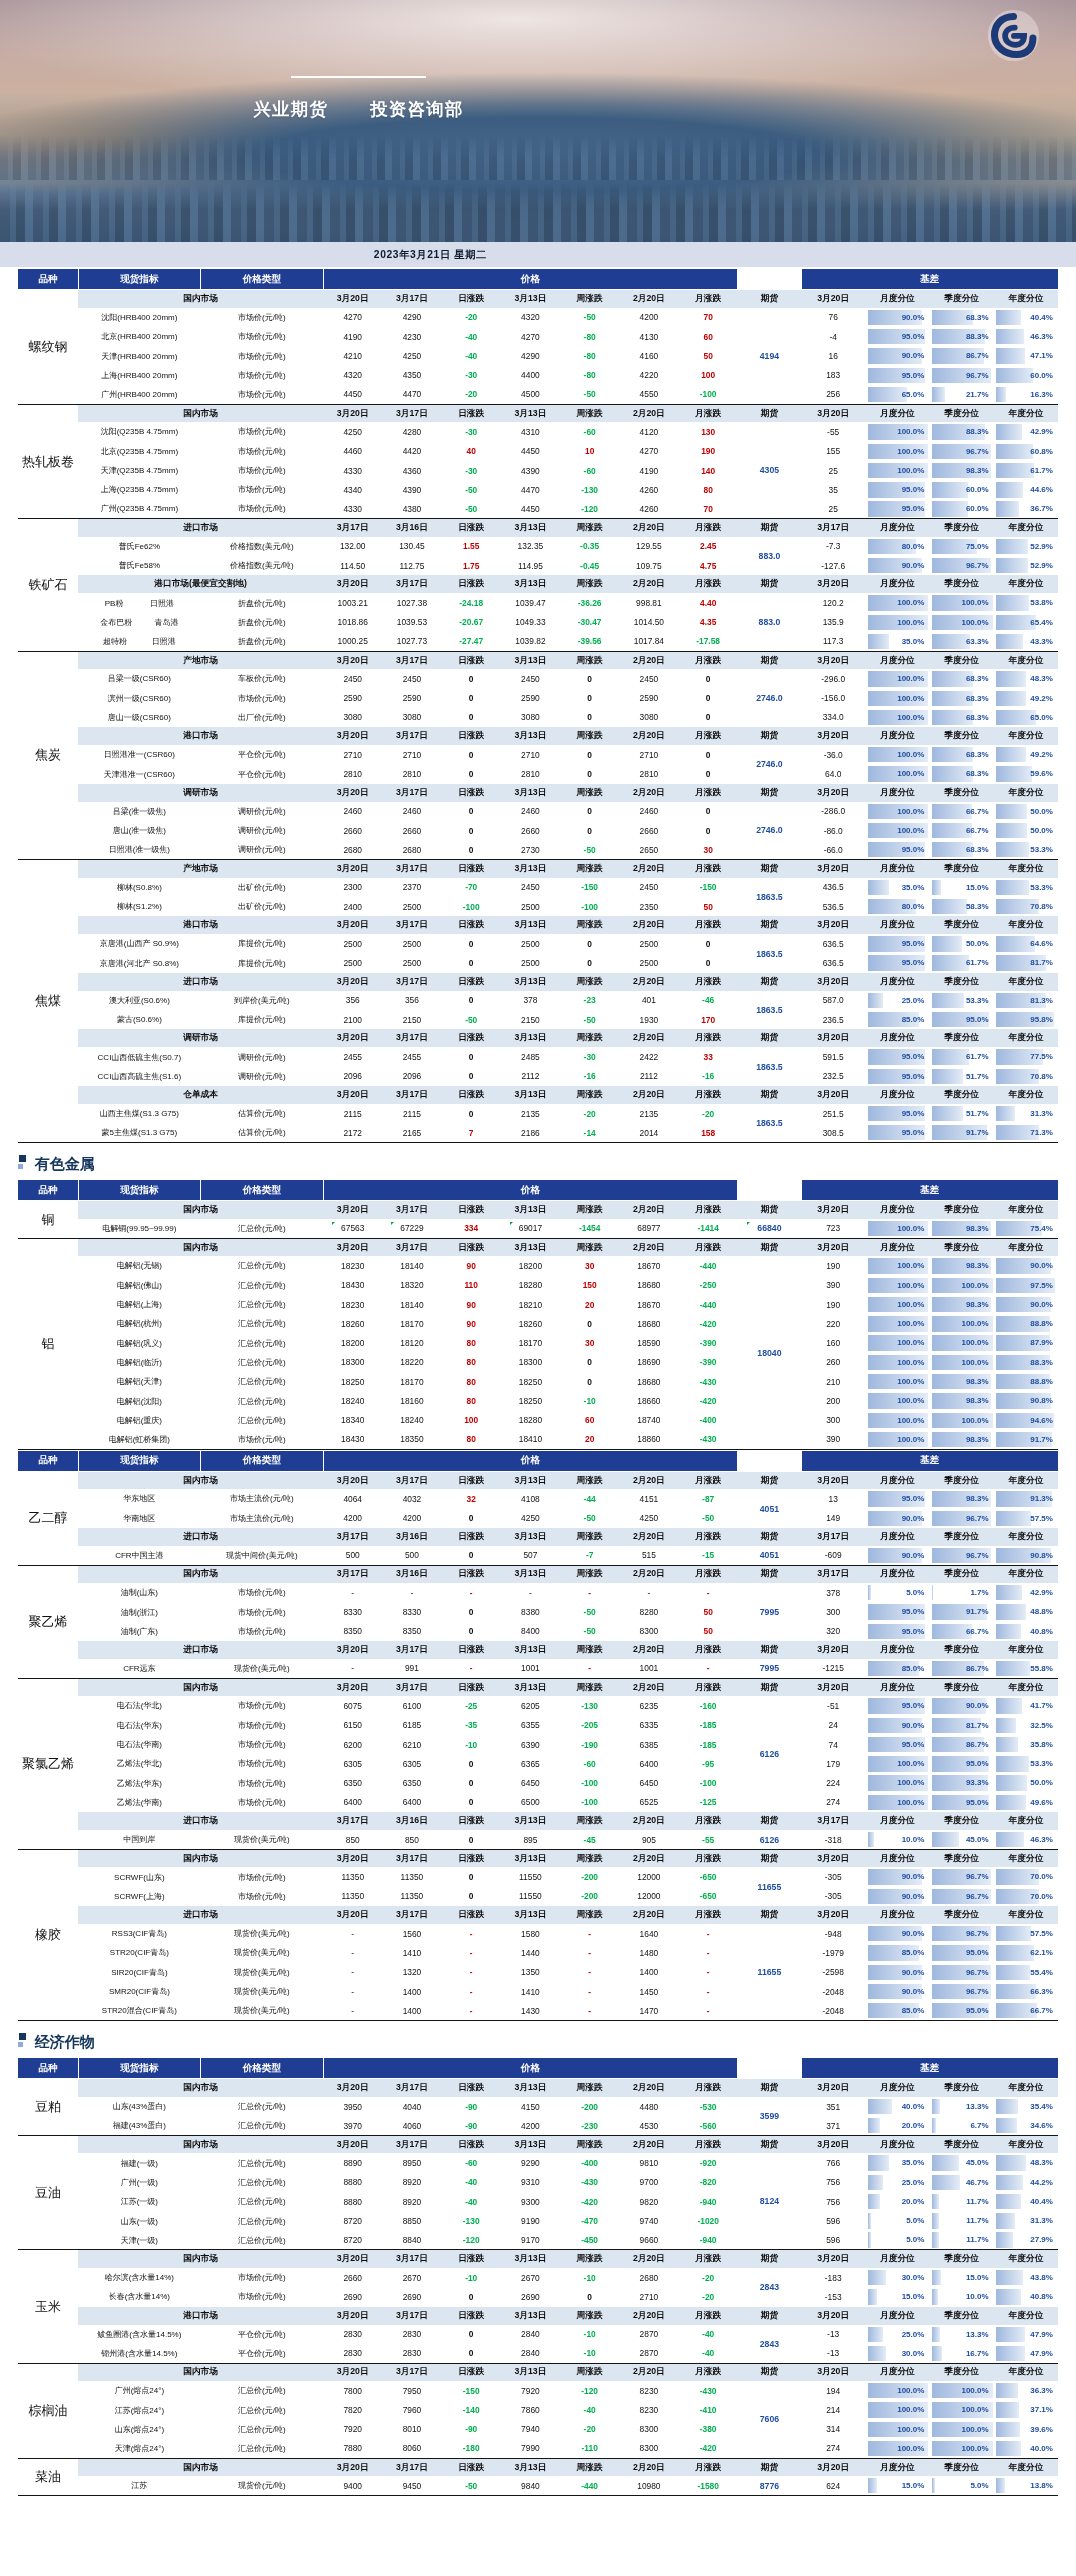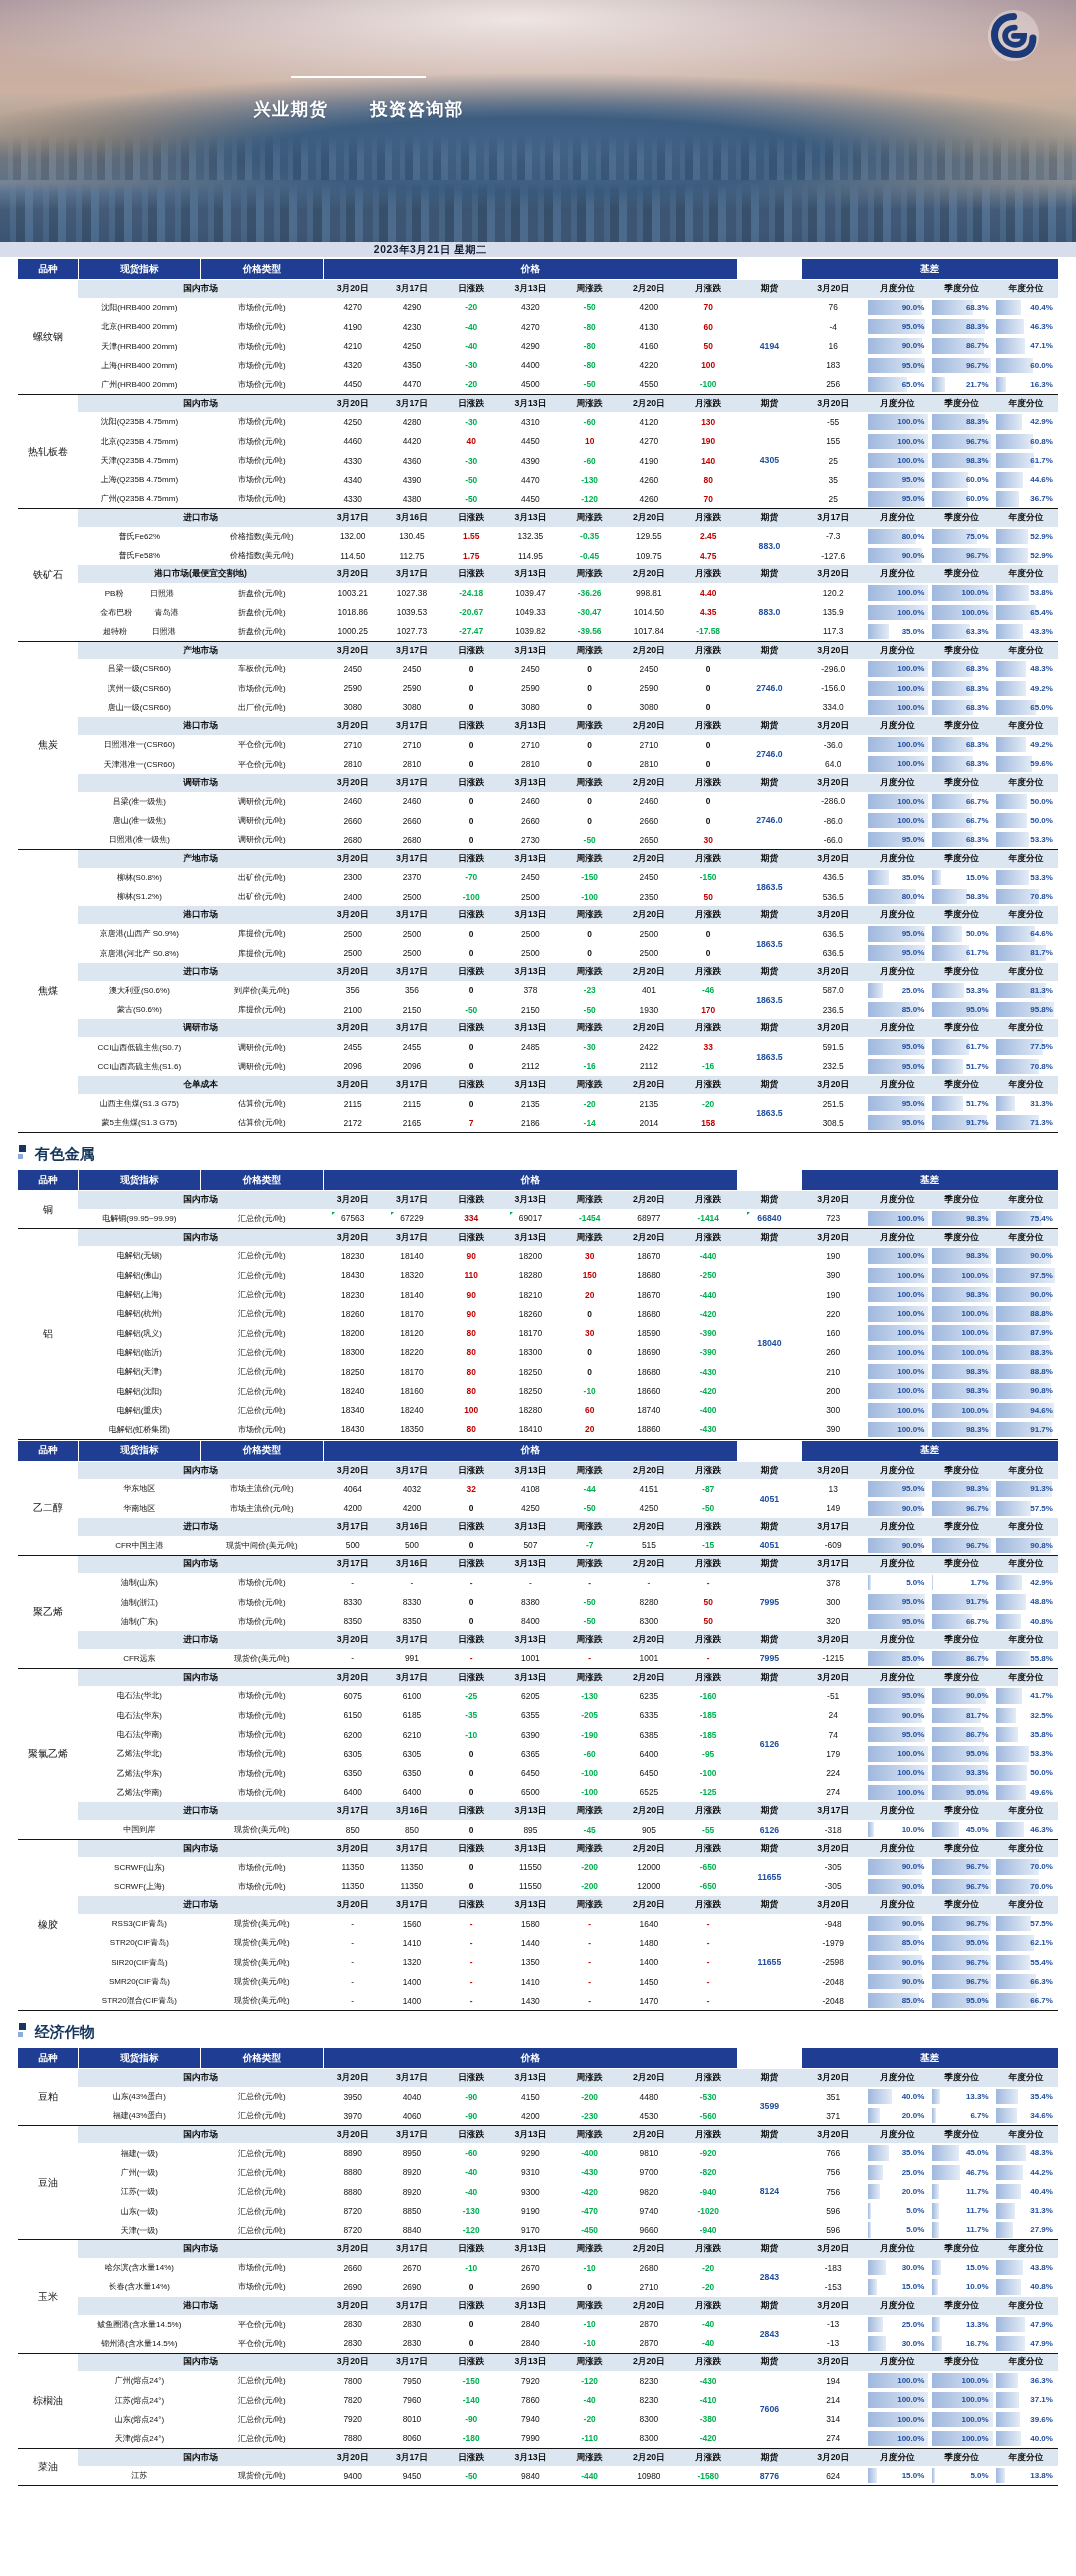--- a/index.html
+++ b/index.html
@@ -23,35 +23,35 @@
   .city.near{bottom:0;height:59px;opacity:.55;
     background:repeating-linear-gradient(90deg,#2e4460 0 10.3px,#405d7c 10.3px 16px,#24394f 16px 25px,#4a6a8c 25px 33px);
     -webkit-mask-image:linear-gradient(180deg,transparent,black 45%);mask-image:linear-gradient(180deg,transparent,black 45%)}
   .banner-text{position:absolute;left:213px;top:40px;width:291px;text-align:center;color:#fff}
   .banner-title{font-size:30px;font-weight:bold;letter-spacing:4.5px;text-shadow:0 0.6px 2.6px rgba(40,50,80,.35)}
   .banner-line{width:135px;height:1.9px;background:#fff;margin:36px auto 19.3px}
   .banner-sub{display:flex;justify-content:center;gap:42px;font-size:17.4px;font-weight:bold;letter-spacing:1.3px;text-shadow:0 0.6px 1.9px rgba(40,50,80,.35)}
   .banner-logo{position:absolute;right:36px;top:9px;width:53px;height:53px}
   .banner-logo svg{width:100%;height:100%}
   
-  .date-bar{height:15px;background:var(--datebar);display:flex;align-items:center}
+  .date-bar{height:25px;background:var(--datebar);display:flex;align-items:center}
   .date-bar span{display:block;width:80%;text-align:center;font-size:10.3px;font-weight:bold;color:#101a2e;letter-spacing:0.6px}
   
   #sections{padding:1.3px 17.4px 11.6px}
   .sec-title{position:relative;padding-left:17.4px;margin:11.6px 0 5.8px;font-size:15px;font-weight:bold;color:var(--sec-title)}
   .sec-title::before{content:"";position:absolute;left:1.9px;top:0.6px;width:6.4px;height:6.4px;background:#17365d}
   .sec-title::after{content:"";position:absolute;left:0.6px;top:9.6px;width:5.1px;height:5.1px;background:#8faadc}
   table{width:100%;border-collapse:collapse;table-layout:fixed;border-bottom:1.9px solid #151515}
   col.c-var{width:60px}col.c-ind{width:122px}col.c-ptype{width:122px}col.c-val{width:59px}
   col.c-fut{width:63px}col.c-basis{width:64px}col.c-pct{width:64px}
   thead th{background:var(--header-blue);color:#fff;font-size:9.6px;font-weight:bold;height:21px;border:1.3px solid #fff}
   thead th.gap{background:#fff}
   td{text-align:center;vertical-align:middle;height:19.3px;font-size:8.4px;overflow:hidden;white-space:nowrap}
   tr.sub td{background:var(--sub-blue);font-weight:bold;height:18px;font-size:8.7px;color:#0d0d0d}
-  tr.sub td.variety,td.variety{background:#fff;font-size:10px;font-weight:normal;color:#111}
+  tr.sub td.variety,td.variety{background:#fff;font-size:13px;font-weight:normal;color:#111}
   tr.vstart>td{border-top:1.9px solid #151515}
   td.ind,td.ptype{font-size:8px}
   td.ind .two{display:flex;justify-content:space-evenly}
   td.chg{font-weight:bold}
   td .pos,td.pos{color:var(--up-red)}
   td .neg,td.neg{color:var(--down-green)}
   td.zero{color:#111}
   td.dash{color:var(--up-red)}
   td.fut{color:var(--fut-blue);font-weight:bold;font-size:8.7px}
   td.mark{position:relative}

